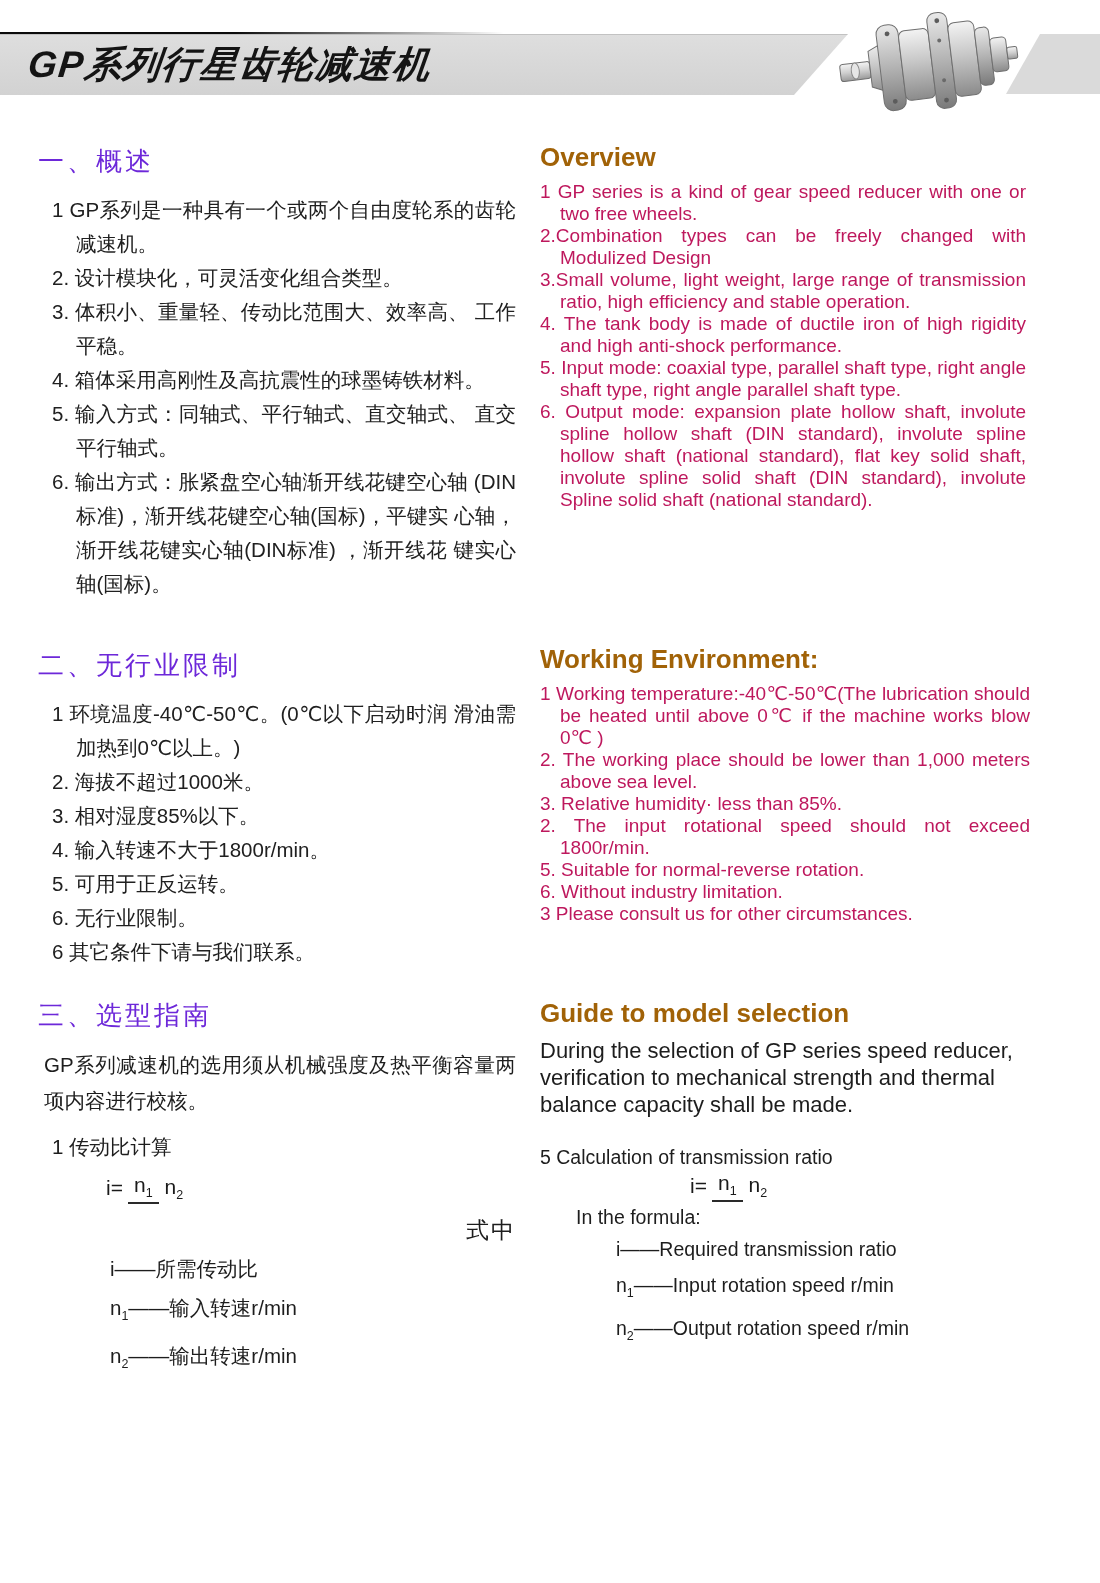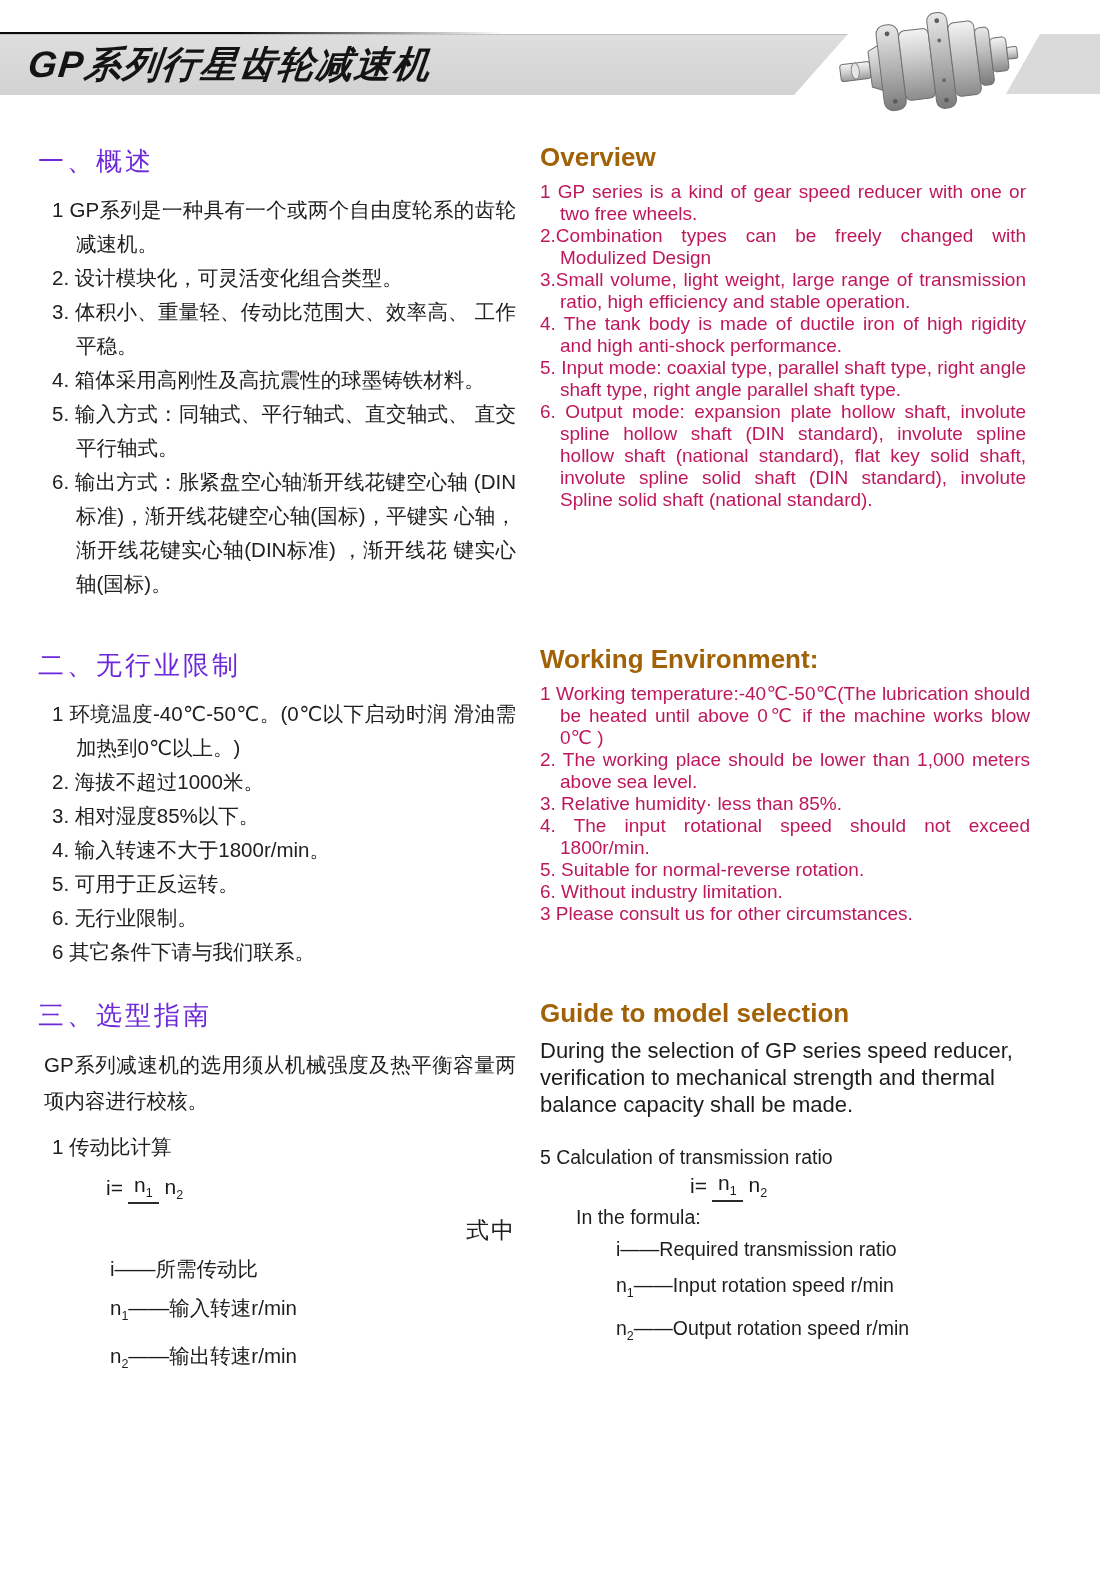--- a/index.html
+++ b/index.html
@@ -152,21 +152,21 @@
         <div class="li">6 其它条件下请与我们联系。</div>
       </div>
   </div>
 
   <div class="s" id="en-env">
     <h2 class="h-en">Working Environment:</h2>
     <div class="en-list">
         <div class="li">1  Working temperature:-40℃-50℃(The lubrication should be heated until above 0℃  if the machine works blow 0℃ )</div>
         <div class="li">2. The working place should be lower than 1,000 meters above sea level.</div>
         <div class="li">3. Relative humidity· less than 85%.</div>
-        <div class="li">4. The input rotational speed should not exceed 1800r/min.</div>
+        <div class="li">2. The input rotational speed should not exceed 1800r/min.</div>
         <div class="li">5. Suitable for normal-reverse rotation.</div>
         <div class="li">6. Without industry limitation.</div>
         <div class="li">3  Please consult us for other circumstances.</div>
       </div>
   </div>
 
   <div class="s" id="cn-sel">
     <h2 class="h-cn">三、选型指南</h2>
     <div class="intro-cn">GP系列减速机的选用须从机械强度及热平衡容量两项内容进行校核。</div>
     <div class="calc-cn">1 传动比计算</div>

